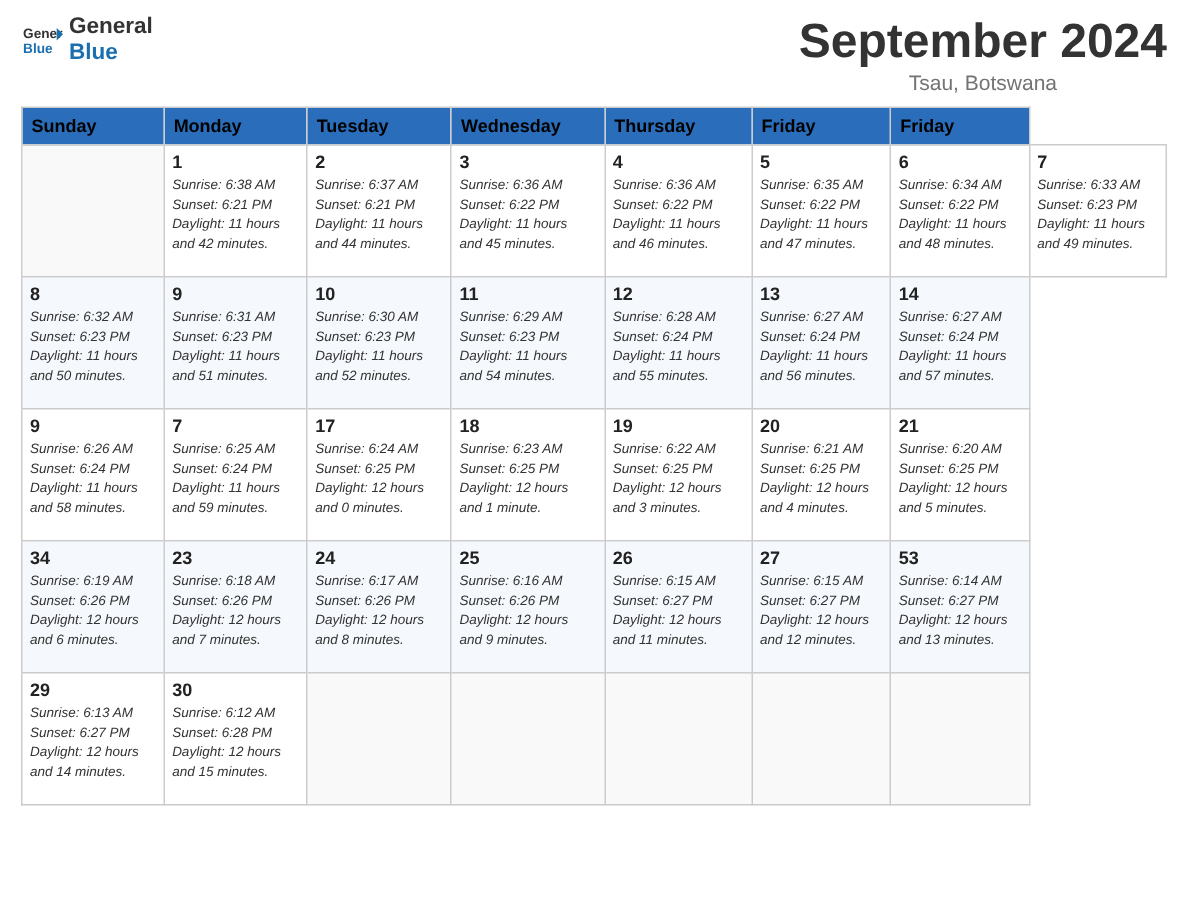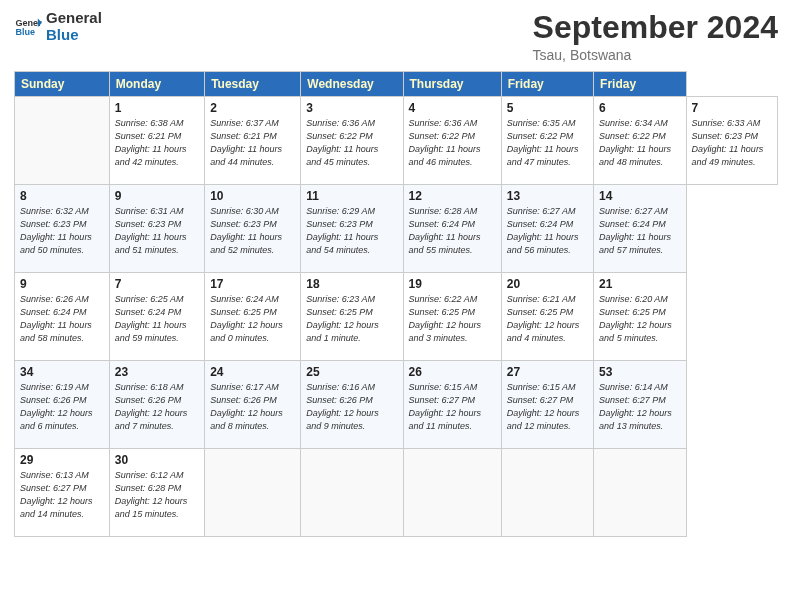--- a/index.html
+++ b/index.html
@@ -25,41 +25,41 @@
     .logo {
       display: flex;
       align-items: center;
       gap: 4px;
     }
     .logo-icon {
       width: 28px;
       height: 28px;
     }
     .title-block {
-      text-align: left;
+      text-align: center;
     }
     .month-title {
       font-size: 32px;
       font-weight: bold;
       color: #333;
       line-height: 1.1;
     }
     .location {
       font-size: 14px;
       color: #737373;
       margin-top: 2px;
     }
     .calendar {
       width: 100%;
       border-collapse: collapse;
       font-size: 9.5px;
     }
     .calendar th {
       background: #2a6ebb;
-      color: #fef9c3;
+      color: #000000;
       text-align: left;
       padding: 5px 6px;
       font-size: 12px;
       font-weight: bold;
       border: 1px solid #ccc;
     }
     .calendar td {
       border: 1px solid #ccc;
       vertical-align: top;
       padding: 4px 5px;

